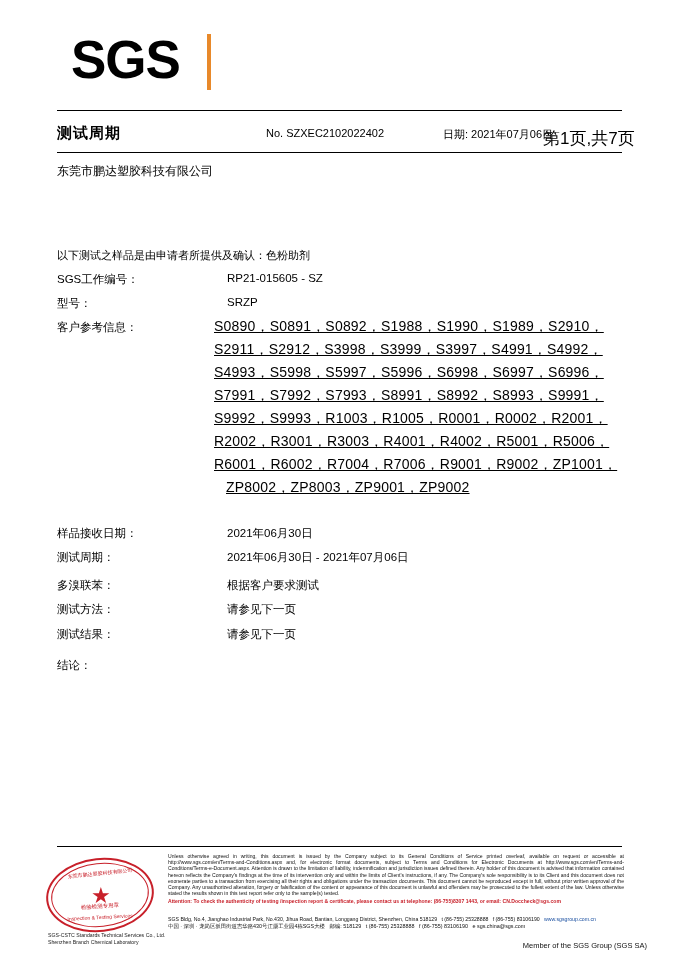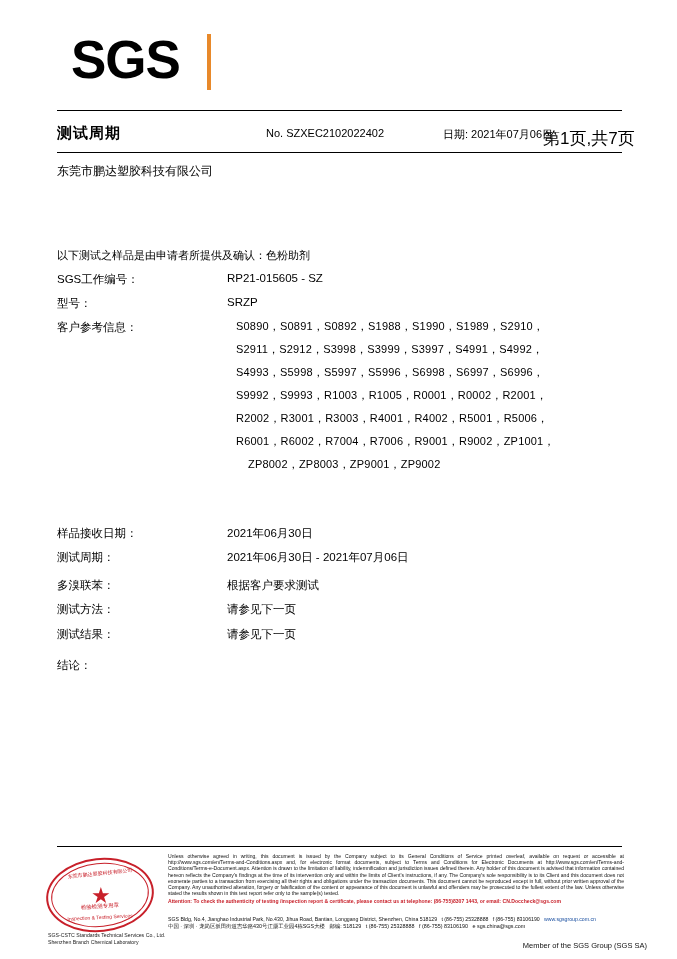--- a/index.html
+++ b/index.html
@@ -121,26 +121,27 @@
   }
   .field-value {
     position: absolute;
     left: 227px;
     font-size: 11.5px;
   }
 
   
   .ref-lines {
     position: absolute;
-    left: 236px;
+    left: 214px;
     top: 315px;
     width: 400px;
-    font-size: 11px;
+    font-size: 14px;
     line-height: 23px;
     letter-spacing: 0.2px;
+    text-decoration: underline;
   }
   .ref-lines div { white-space: pre; }
   .ref-line-indent { padding-left: 12px; }
 
   .conclusion-text {
     position: absolute;
     left: 227px;
     top: 631px;
     width: 396px;
     font-size: 11.5px;
@@ -305,20 +306,21 @@
 
   <div class="field-label" style="top:296px">型号：</div>
   <div class="field-value" style="top:296px">SRZP</div>
 
   <div class="field-label" style="top:320px">客户参考信息：</div>
 
   <div class="ref-lines">
     <div>S0890，S0891，S0892，S1988，S1990，S1989，S2910，</div>
     <div>S2911，S2912，S3998，S3999，S3997，S4991，S4992，</div>
     <div>S4993，S5998，S5997，S5996，S6998，S6997，S6996，</div>
+    <div>S7991，S7992，S7993，S8991，S8992，S8993，S9991，</div>
     <div>S9992，S9993，R1003，R1005，R0001，R0002，R2001，</div>
     <div>R2002，R3001，R3003，R4001，R4002，R5001，R5006，</div>
     <div>R6001，R6002，R7004，R7006，R9001，R9002，ZP1001，</div>
     <div class="ref-line-indent">ZP8002，ZP8003，ZP9001，ZP9002</div>
   </div>
 
   <div class="field-label" style="top:526px">样品接收日期：</div>
   <div class="field-value" style="top:526px">2021年06月30日</div>
 
   <div class="field-label" style="top:550px">测试周期：</div>

